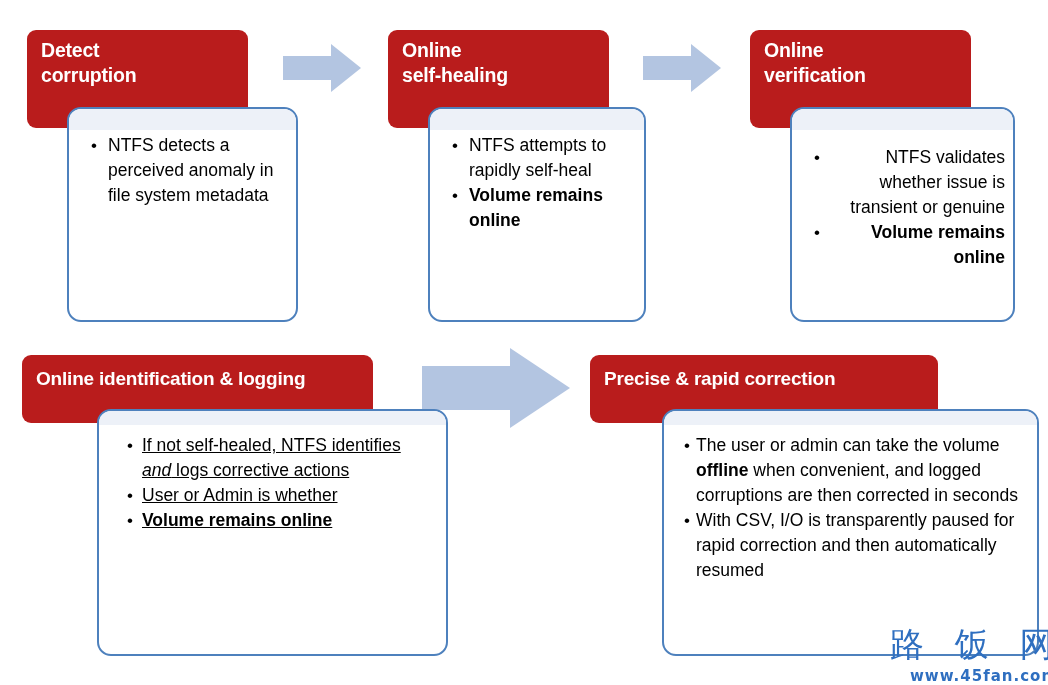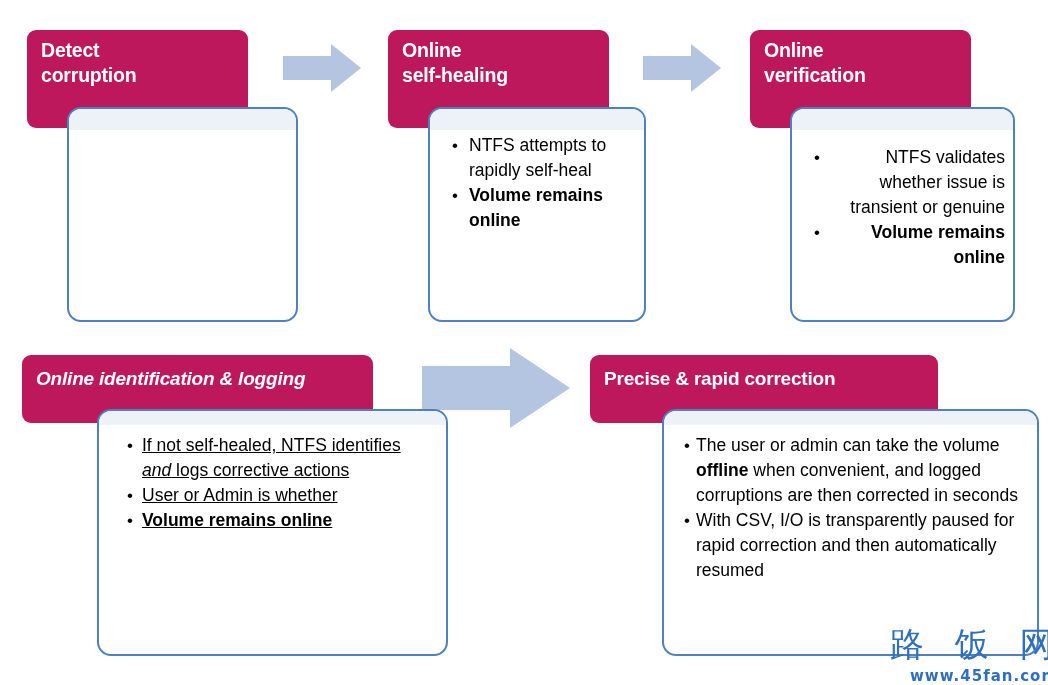--- a/index.html
+++ b/index.html
@@ -18,21 +18,21 @@
   .stage {
     position: absolute;
     left: 0; top: 0;
     width: 1048px;
     height: 685px;
   }
 
   
   .header-plate {
     position: absolute;
-    background: #be185d;
+    background: #b91c1c;
     border-radius: 9px;
     box-sizing: border-box;
     color: #ffffff;
     z-index: 1;
   }
   .header-plate .htext {
     position: absolute;
     left: 14px;
     top: 8px;
     right: 8px;
@@ -155,20 +155,25 @@
 <body>
 
 <div class="stage">
 
   <div class="header-plate" style="left:27px; top:30px; width:221px; height:98px;">
     <div class="htext">Detect
 corruption</div>
   </div>
   <div class="body-card c1" style="left:67px; top:107px; width:231px; height:215px;">
     <div class="tint" style="height:21px;"></div>
+    <ul class="bullets">
+      <li>
+          <span class="txt"><span>NTFS detects a perceived anomaly in file system metadata</span></span>
+        </li>
+    </ul>
   </div>
 
   <div class="arrow" style="left:283px; top:44px; width:78px; height:48px;">
     <svg width="78" height="48" viewBox="0 0 78 48" aria-hidden="true">
       <polygon points="0,12 48,12 48,0 78,24 48,48 48,36 0,36" fill="#B3C5E1"></polygon>
     </svg>
   </div>
 
   <div class="header-plate" style="left:388px; top:30px; width:221px; height:98px;">
     <div class="htext">Online
@@ -201,21 +206,21 @@
     <ul class="bullets">
       <li>
           <span class="txt"><span>NTFS validates whether issue is transient or genuine</span></span>
         </li>
       <li>
           <span class="txt"><b>Volume remains online</b></span>
         </li>
     </ul>
   </div>
 
-  <div class="header-plate wide" style="left:22px; top:355px; width:351px; height:68px;font-style:italic;">
+  <div class="header-plate wide" style="left:22px; top:355px; width:351px; height:68px;">
     <div class="htext">Online identification &amp; logging</div>
   </div>
   <div class="body-card c4" style="left:97px; top:409px; width:351px; height:247px;">
     <div class="tint" style="height:14px;"></div>
     <ul class="bullets">
       <li>
           <span class="txt"><span>If not self-healed, NTFS identifies </span><i>and</i><span> logs corrective actions</span></span>
         </li>
       <li>
           <span class="txt"><span>User or Admin is whether</span></span>

